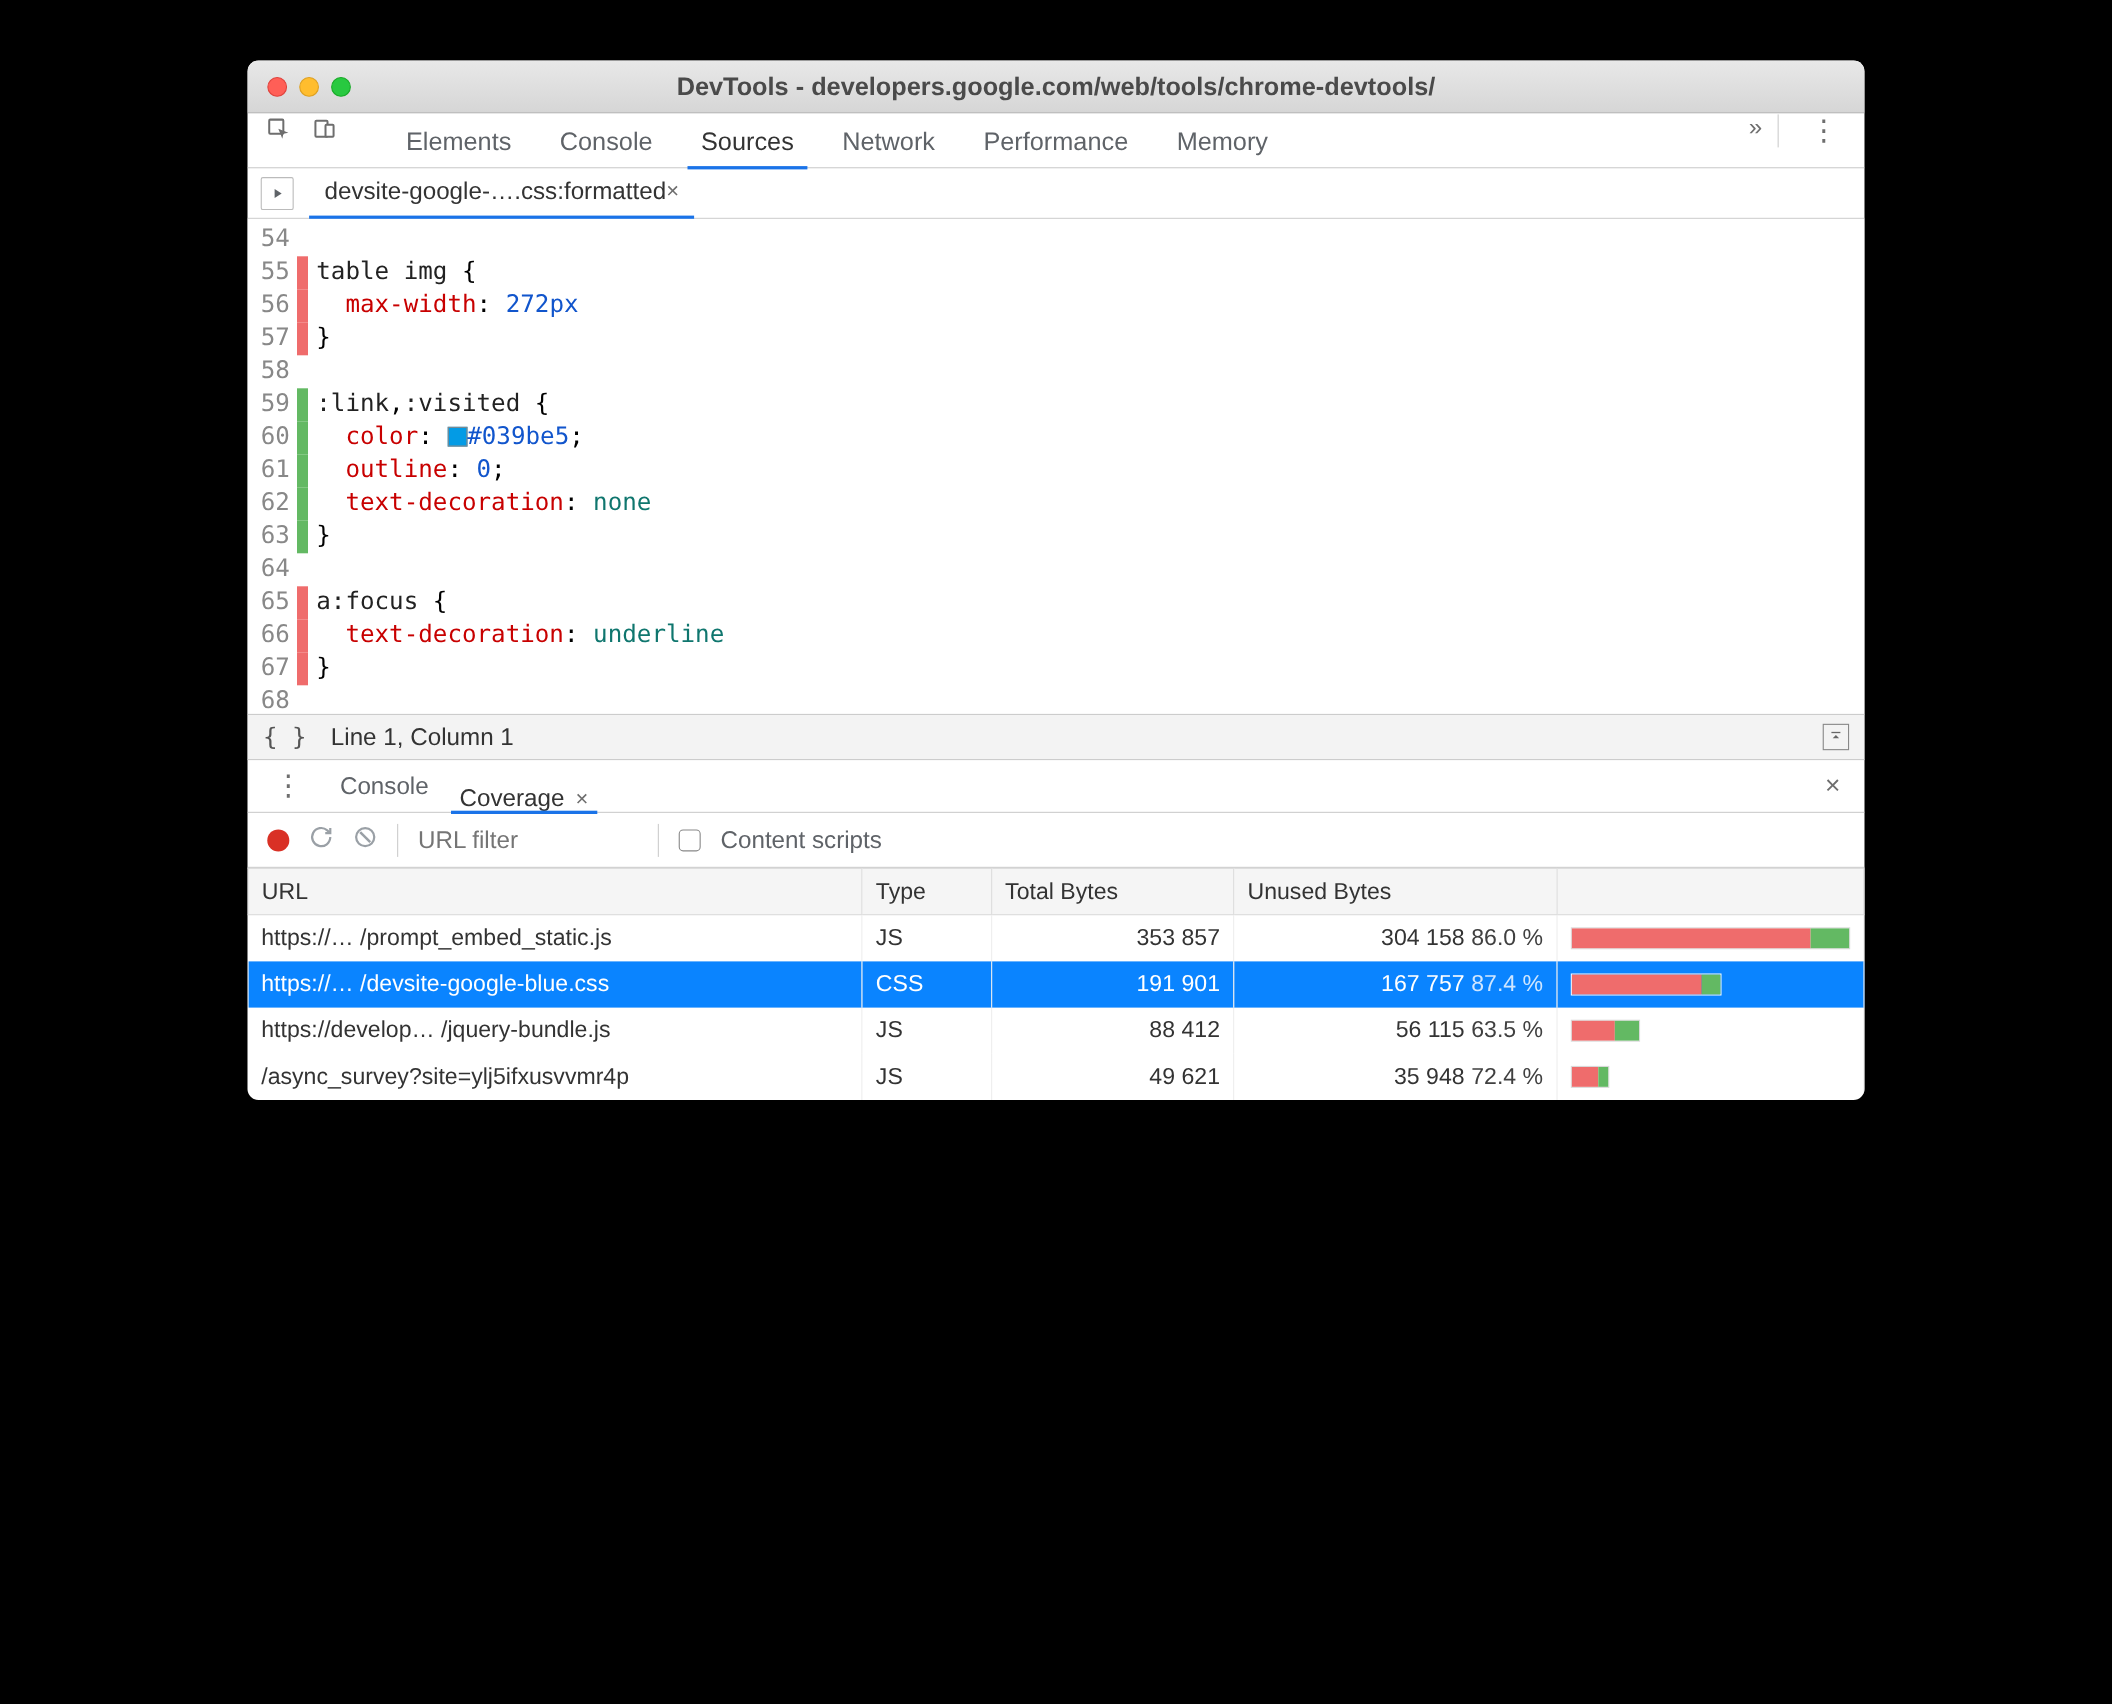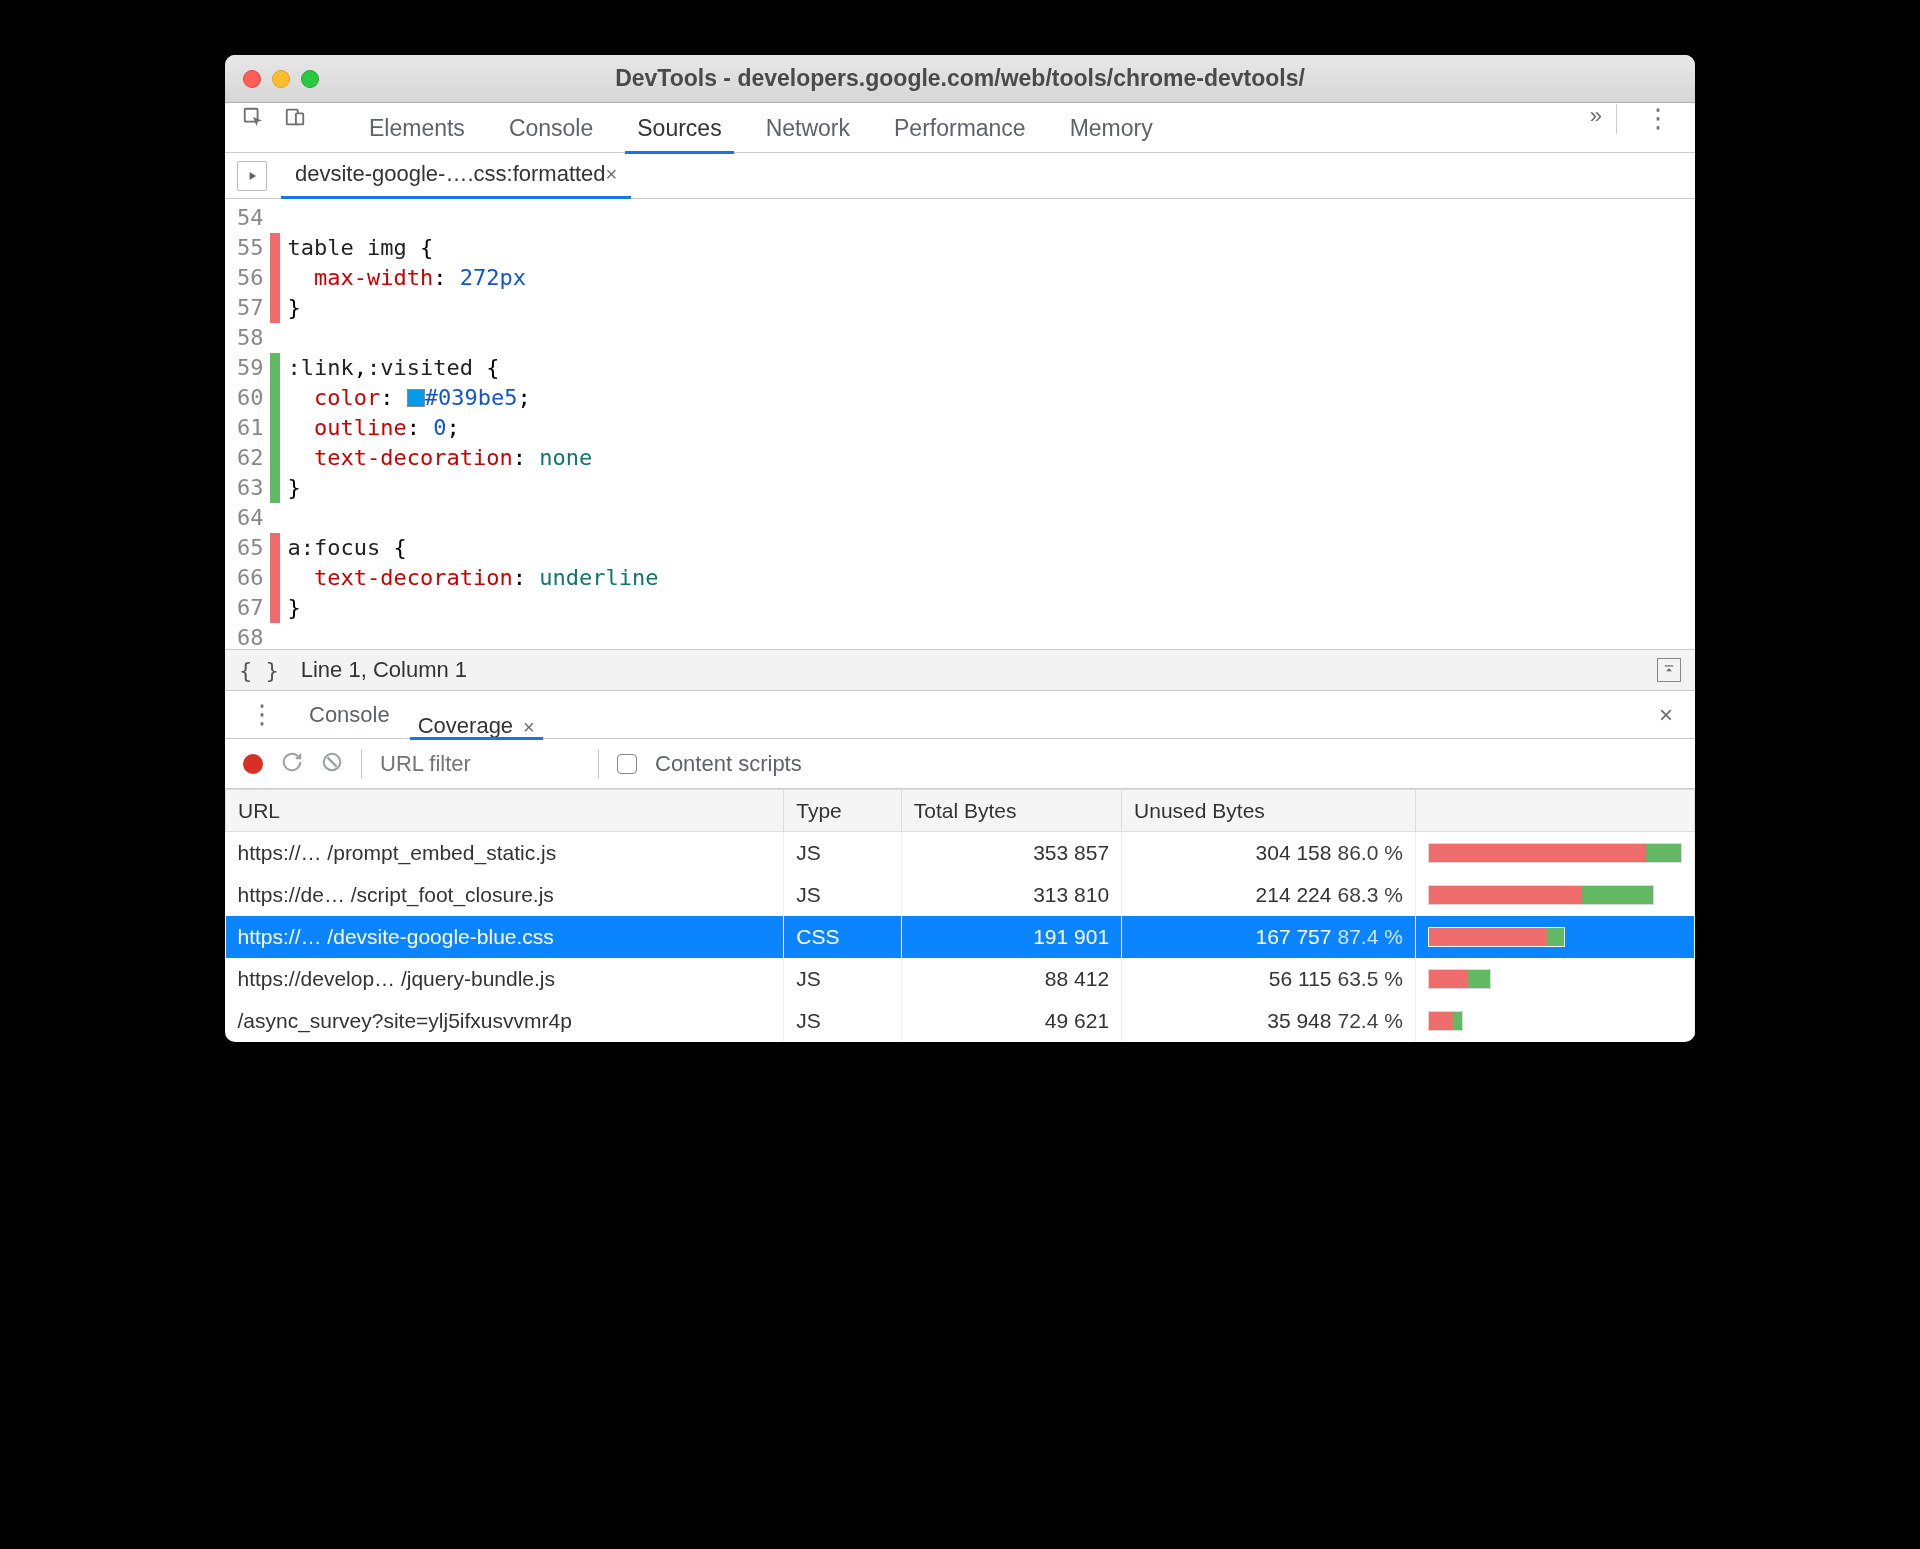--- a/index.html
+++ b/index.html
@@ -219,32 +219,20 @@
           <td>JS</td>
           <td class="num-cell">353 857</td>
           <td class="num-cell">304 158<span class="pct">86.0 %</span></td>
           <td>
             <div class="bar" style="width: 100%;">
               <div class="unused" style="width: 86%;"></div>
               <div class="used" style="width: 14%;"></div>
             </div>
           </td>
         </tr>
-        <tr>
-          <td>https://de… /script_foot_closure.js</td>
-          <td>JS</td>
-          <td class="num-cell">313 810</td>
-          <td class="num-cell">214 224<span class="pct">68.3 %</span></td>
-          <td>
-            <div class="bar" style="width: 89%;">
-              <div class="unused" style="width: 68.3%;"></div>
-              <div class="used" style="width: 31.7%;"></div>
-            </div>
-          </td>
-        </tr>
         <tr class="sel-row">
           <td>https://… /devsite-google-blue.css</td>
           <td>CSS</td>
           <td class="num-cell">191 901</td>
           <td class="num-cell">167 757<span class="pct">87.4 %</span></td>
           <td>
             <div class="bar" style="width: 54%;">
               <div class="unused" style="width: 87.4%;"></div>
               <div class="used" style="width: 12.6%;"></div>
             </div>

